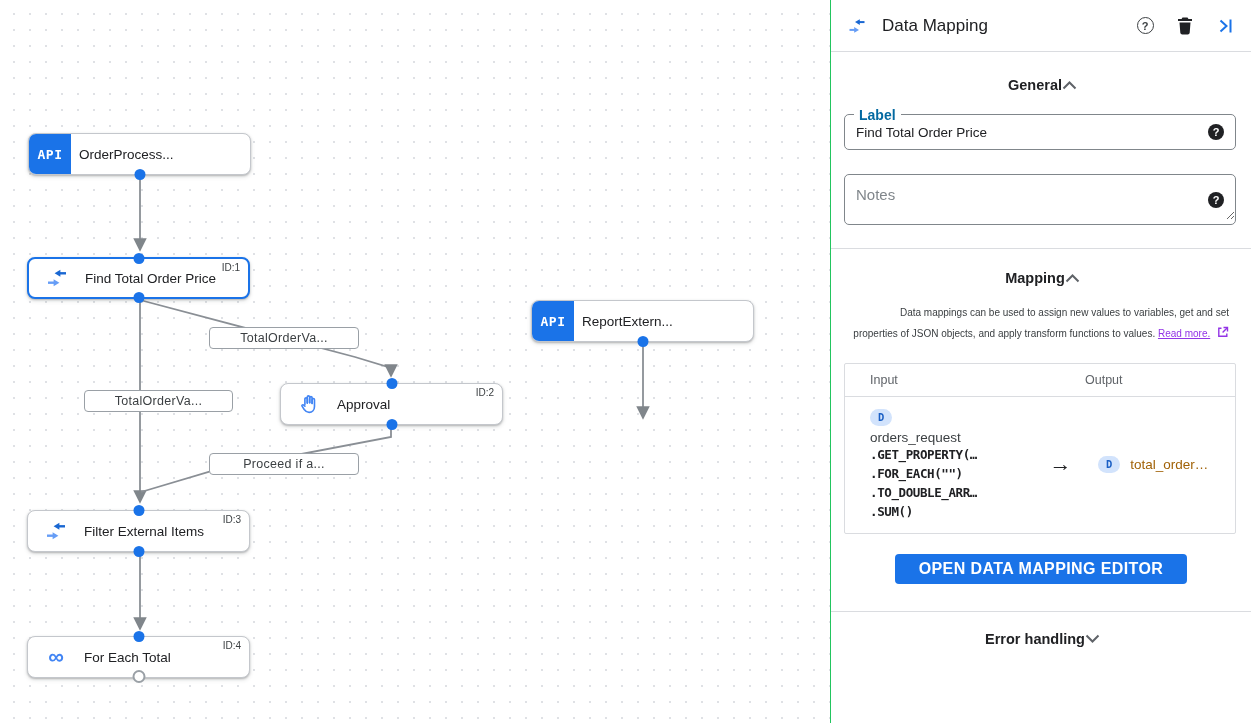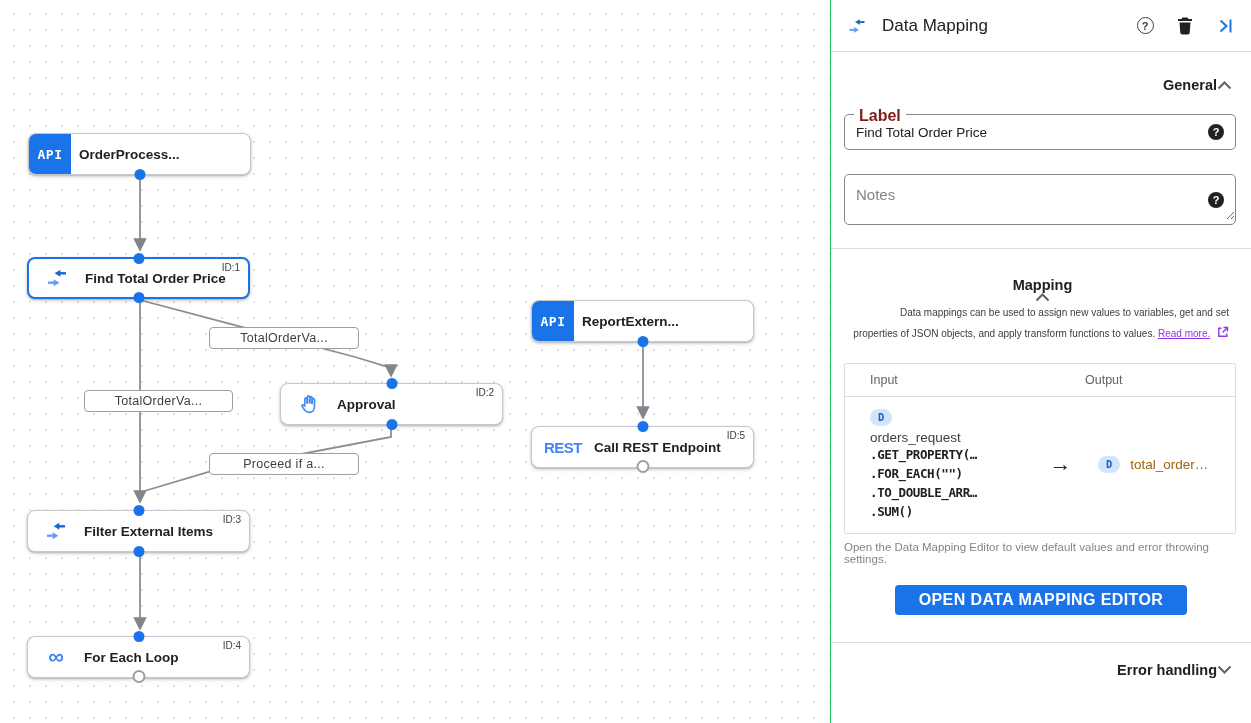--- a/index.html
+++ b/index.html
@@ -14,21 +14,21 @@
   }
   .edges { position:absolute; left:0; top:0; width:830px; height:723px; }
 
   .node {
     position:absolute; width:223px; height:42px; background:#fff;
     border:1px solid #c4c7cc; border-radius:8px;
     box-shadow:0 1px 2px rgba(60,64,67,.3), 0 2px 4px rgba(60,64,67,.15);
     display:flex; align-items:center;
   }
   .node.selected { border:2px solid #1a73e8; }
-  .node-title { font-weight:700; font-size:13.5px; color:#202124; white-space:nowrap; }
+  .node-title { font-weight:400; font-size:13.5px; color:#202124; white-space:nowrap; }
   .node-badge { position:absolute; top:3px; right:8px; font-size:10px; color:#3c4043; }
 
   .api-chip {
     width:42px; height:100%; background:#1a73e8; border-radius:7px 0 0 7px;
     color:#fff; display:flex; align-items:center; justify-content:center;
     font-family:"DejaVu Sans Mono", monospace; font-weight:700; font-size:13px; letter-spacing:.5px;
     margin-right:8px; flex:none;
   }
   .node-icon { margin-left:15px; margin-right:15px; flex:none; display:flex; align-items:center; justify-content:center; width:26px; }
   .rest-logo { color:#4285f4; font-weight:700; font-size:15px; letter-spacing:-.5px; margin-left:12px; margin-right:12px; width:38px; flex:none; text-align:center; }
@@ -49,26 +49,26 @@
   .panel-header { height:52px; border-bottom:1px solid #dadce0; display:flex; align-items:center; padding:0 16px; }
   .panel-title { font-size:17px; color:#202124; margin-left:15px; flex:1; }
   .hdr-icons { display:flex; align-items:center; gap:20px; }
   .icon-btn { width:20px; height:20px; display:flex; align-items:center; justify-content:center; cursor:pointer; }
 
   .help-outline { width:17px; height:17px; border:1.6px solid #3c4043; border-radius:50%; color:#3c4043;
     font-size:11px; font-weight:700; display:flex; align-items:center; justify-content:center; }
   .help-filled { width:16px; height:16px; background:#202124; border-radius:50%; color:#fff;
     font-size:11px; font-weight:700; display:flex; align-items:center; justify-content:center; flex:none; }
 
-  .section-row { display:flex; align-items:center; justify-content:flex-end; padding:0 19px 0 22px; height:48px; cursor:pointer; }
+  .section-row { display:flex; align-items:center; justify-content:center; padding:0 19px 0 22px; height:48px; cursor:pointer; }
   .section-title { font-size:14.5px; font-weight:700; color:#202124; }
   .divider { border-top:1px solid #dadce0; }
 
   .field { position:relative; margin:0 15px 0 13px; border:1px solid #80868b; border-radius:5px; }
-  .field-label { position:absolute; top:-8px; left:9px; background:#fff; padding:0 5px; font-size:16px; font-weight:700; color:#7f1d1d; }
+  .field-label { position:absolute; top:-8px; left:9px; background:#fff; padding:0 5px; font-size:14px; font-weight:700; color:#0369a1; }
   .field input { width:100%; border:0; outline:0; background:transparent; font-family:"Liberation Sans",sans-serif;
     font-size:13.5px; color:#202124; padding:10px 34px 10px 11px; height:34px; }
   .field textarea { width:100%; border:0; outline:0; background:transparent; resize:vertical; font-family:"Liberation Sans",sans-serif;
     font-size:15px; color:#202124; padding:11px 34px 8px 11px; height:45px; }
   .field textarea::placeholder, .field input::placeholder { color:#80868b; }
   .field .help-filled { position:absolute; right:11px; top:50%; transform:translateY(-50%); }
 
   .mapping-desc { padding:0 22px; font-size:10px; line-height:21px; color:#3c4043;text-align:right; }
   .read-more { color:#9334e6; text-decoration:underline; cursor:pointer; }
   .ext-icon { display:inline-block; vertical-align:-1px; margin-left:4px; }
@@ -154,48 +154,41 @@
           <path d="M12.2 10.2V5a1.25 1.25 0 0 1 2.5 0V11"></path>
           <path d="M14.7 11V7a1.25 1.25 0 0 1 2.5 0v7.2c0 3.6-2.3 6-5.6 6-2.5 0-3.7-1-5.1-3l-2.3-3.5c-.5-.8.5-1.8 1.4-1.2l1.6 1.3"></path>
         </svg>
       </div>
       <div class="node-title">Approval</div>
       <div class="node-badge">ID:2</div>
       <div class="dot top"></div>
       <div class="dot bottom"></div>
     </div>
 
-    <div class="node" style="left:531px; top:426px;">
-      <div class="rest-logo">REST</div>
-      <div class="node-title">Call REST Endpoint</div>
-      <div class="node-badge">ID:5</div>
-      <div class="dot top"></div>
-      <div class="dot bottom hollow"></div>
-    </div>
 
     <div class="node" style="left:27px; top:510px;">
       <div class="node-icon">
         <svg width="24" height="24" viewBox="0 0 24 24">
           <path d="M3 16.7h7" stroke="#669df6" stroke-width="2.4" fill="none"></path>
           <path d="M8.6 13.2 L14.4 16.7 L8.6 20.2 z" fill="#669df6"></path>
           <path d="M21 7.3h-7" stroke="#1967d2" stroke-width="2.4" fill="none"></path>
           <path d="M15.4 3.8 L9.6 7.3 L15.4 10.8 z" fill="#1967d2"></path>
         </svg>
       </div>
       <div class="node-title">Filter External Items</div>
       <div class="node-badge">ID:3</div>
       <div class="dot top"></div>
       <div class="dot bottom"></div>
     </div>
 
     <div class="node" style="left:27px; top:636px;">
       <div class="node-icon">
         <span class="loop-glyph">∞</span>
       </div>
-      <div class="node-title">For Each Loop</div>
+      <div class="node-title">For Each Total</div>
       <div class="node-badge">ID:4</div>
       <div class="dot top"></div>
       <div class="dot bottom hollow"></div>
     </div>
 
     <div class="edge-label" style="left:209px; top:327px; width:150px;">TotalOrderVa...</div>
     <div class="edge-label" style="left:84px; top:390px; width:149px;">TotalOrderVa...</div>
     <div class="edge-label" style="left:209px; top:453px; width:150px;">Proceed if a...</div>
   </div>
 
@@ -242,21 +235,21 @@
       <span class="help-filled">?</span>
     </div>
 
     <div class="field" style="margin-top:24px;">
       <textarea placeholder="Notes" style=""></textarea>
       <span class="help-filled">?</span>
     </div>
 
     <div class="divider" style="margin-top:23px;"></div>
 
-    <div class="section-row" style="margin-top:5px;flex-direction:column;">
+    <div class="section-row" style="margin-top:5px;">
       <span class="section-title">Mapping</span>
       <svg class="chev" width="15" height="9" viewBox="0 0 15 9">
           <path d="M1.5 7.5 L7.5 1.5 L13.5 7.5"></path>
         </svg>
     </div>
 
     <div class="mapping-desc">
       <span>Data mappings can be used to assign new values to variables, get and set properties of JSON objects, and apply transform functions to values.</span>
       <span class="read-more">Read more.</span>
       <span class="ext-icon">
@@ -283,21 +276,20 @@
           <div class="fn-line">.SUM()</div>
         </div>
         <div class="cell-arrow">→</div>
         <div class="cell-output">
           <span class="dchip">D</span>
           <span class="out-var">total_order…</span>
         </div>
       </div>
     </div>
 
-    <div class="editor-hint">Open the Data Mapping Editor to view default values and error throwing settings.</div>
 
     <button class="btn-primary">OPEN DATA MAPPING EDITOR</button>
 
     <div class="divider" style="margin-top:27px;"></div>
 
     <div class="section-row" style="height:53px;">
       <span class="section-title">Error handling</span>
       <svg class="chev" width="15" height="9" viewBox="0 0 15 9">
           <path d="M1.5 1.5 L7.5 7.5 L13.5 1.5"></path>
         </svg>

